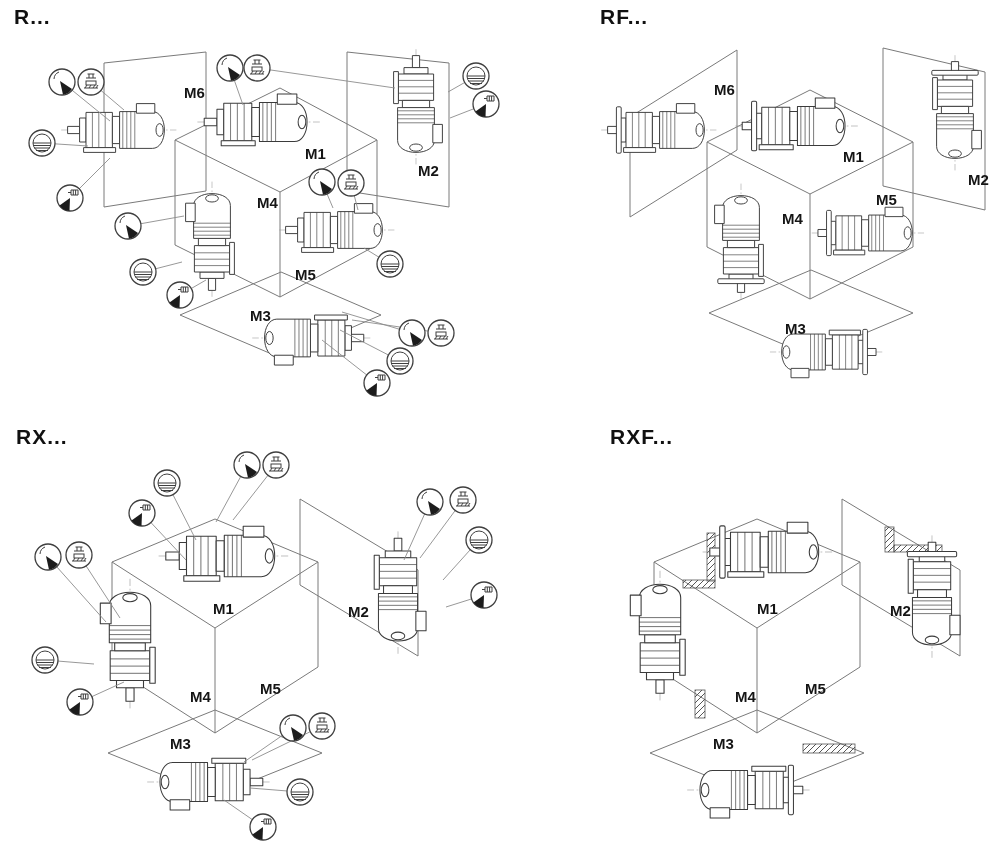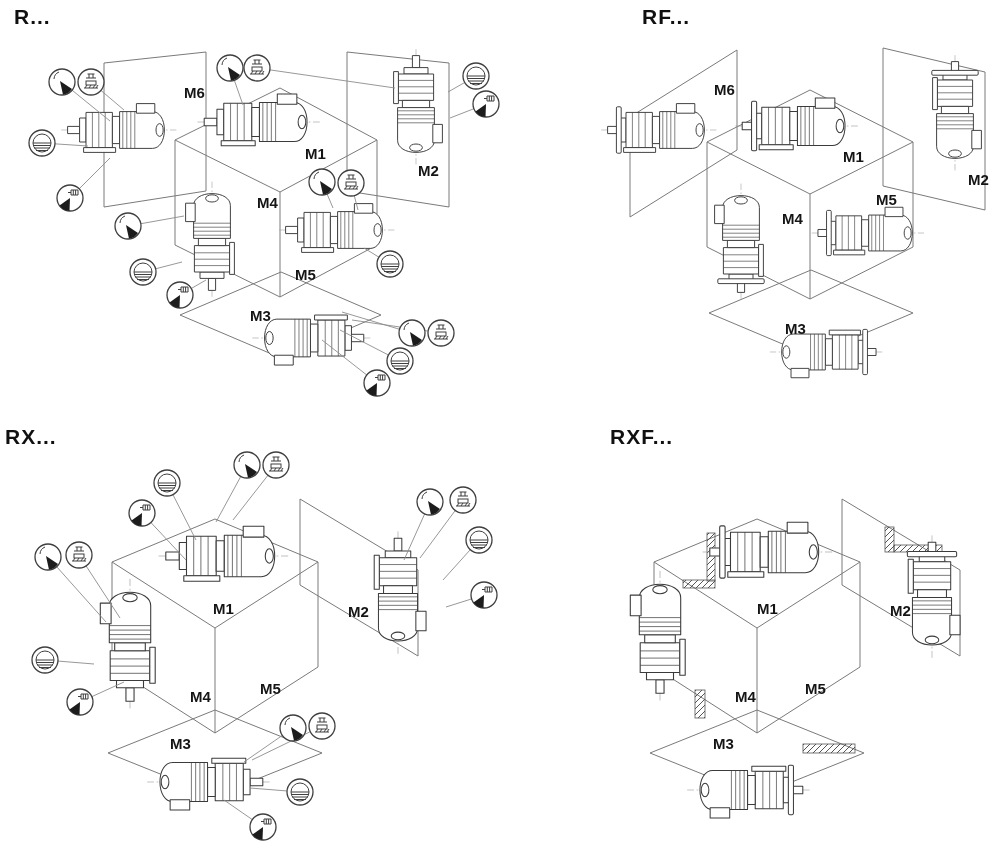--- a/index.html
+++ b/index.html
@@ -69,22 +69,22 @@
     <symbol id="gmh-f" overflow="visible">
       <use href="#gmh"></use>
       <rect class="m" x="13" y="7" width="6" height="58" rx="1.5"></rect>
     </symbol>
   </defs>
 </svg>
 
 <div class="page">
 
   <div class="q-title" style="left:14px;top:5px">R...</div>
-  <div class="q-title" style="left:642px;top:5px">RF...</div>
-  <div class="q-title" style="left:5px;top:425px">RX...</div>
+  <div class="q-title" style="left:600px;top:5px">RF...</div>
+  <div class="q-title" style="left:16px;top:425px">RX...</div>
   <div class="q-title" style="left:610px;top:425px">RXF...</div>
 
   <svg class="quad" style="left:0;top:0" width="500" height="420" viewBox="0 0 500 420">
     <g>
       <path class="draw" d="M104,63 L206,52 L206,191 L104,207 Z"></path>
       <path class="draw" d="M347,52 L449,63 L449,207 L347,191 Z"></path>
       <path class="draw" d="M180,315 L281,272 L381,315 L281,358 Z"></path>
     </g>
     <g>
       <path class="draw" d="M175,140 L280,88 L377,140 L377,245 L280,297 L175,245 Z"></path>

